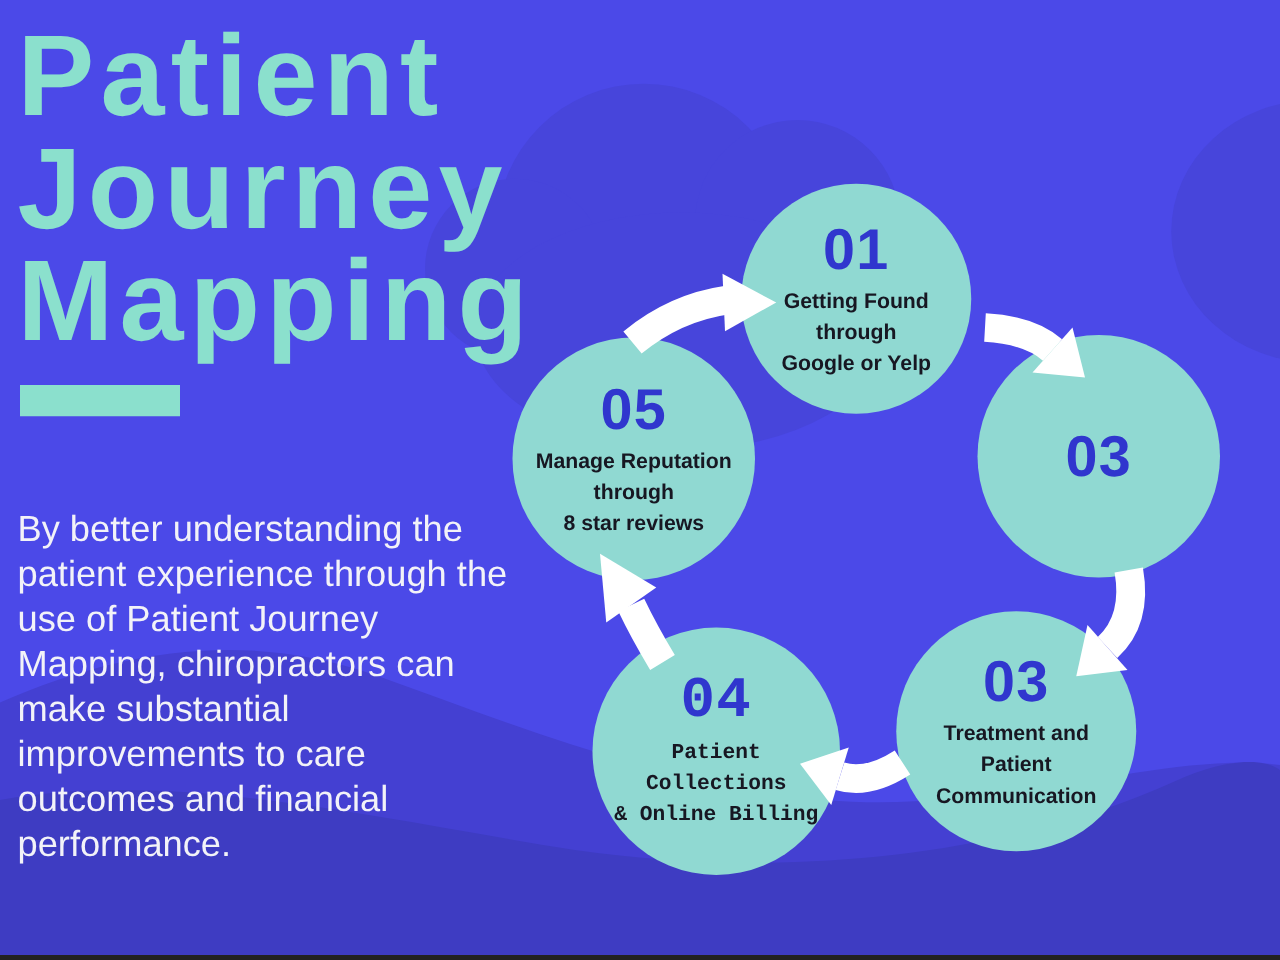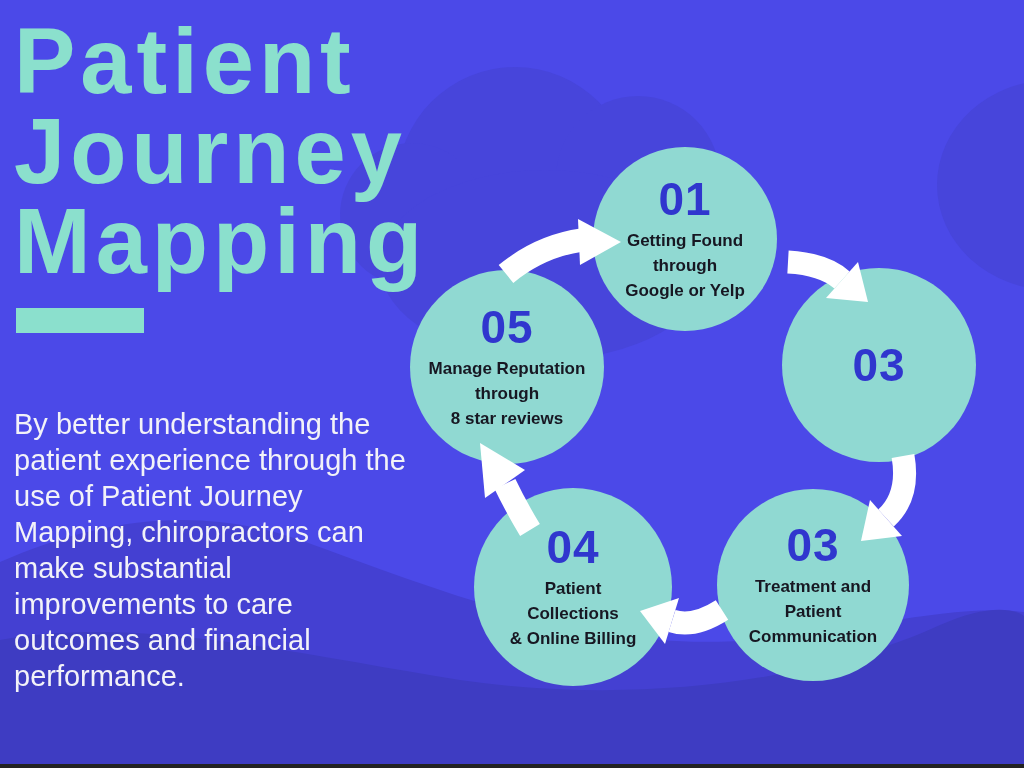--- a/index.html
+++ b/index.html
@@ -48,21 +48,21 @@
     font-size:46px;font-weight:bold;line-height:1.05;letter-spacing:1px;
   }
   .step-label{
     color:var(--step-text,#171722);
     font-size:17px;font-weight:bold;line-height:25px;
     white-space:pre-line;width:100%;
   }
   .pos-1{left:593px;top:147px;width:184px;height:184px;}
   .pos-2{left:782px;top:268px;width:194px;height:194px;}
   .pos-3{left:717px;top:489px;width:192px;height:192px;}
-  .pos-4{left:474px;top:488px;width:198px;height:198px;}
+  .pos-4{left:474px;top:502px;width:198px;height:198px;font-family:Liberation Mono, monospace;}
   .pos-5{left:410px;top:270px;width:194px;height:194px;}
 </style>
 </head>
 <body>
 
 <div class="stage">
 
   <svg class="bg-svg" viewBox="0 0 1024 768" aria-hidden="true">
     <g>
       <circle class="cloud" cx="515" cy="185" r="118"></circle>

